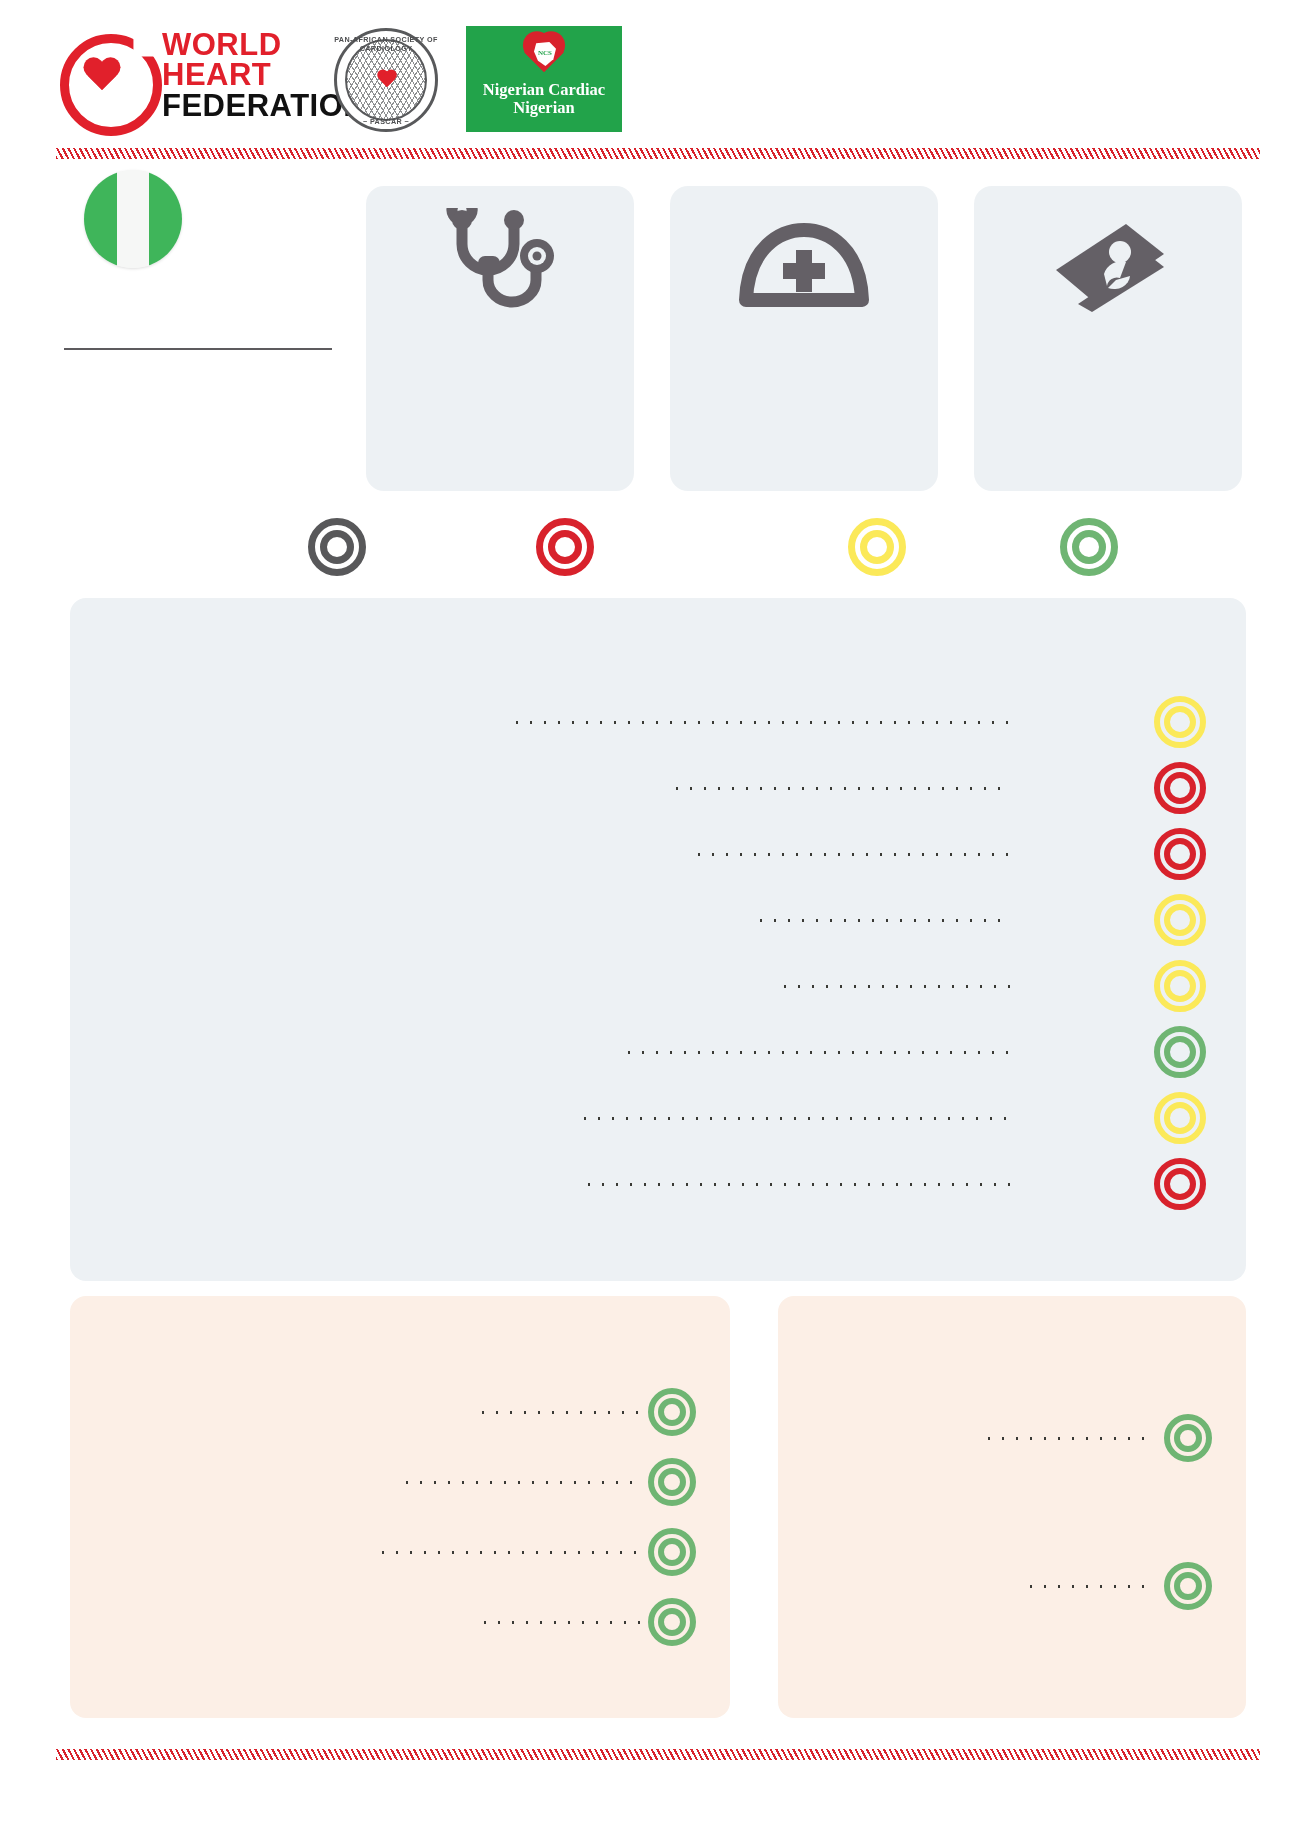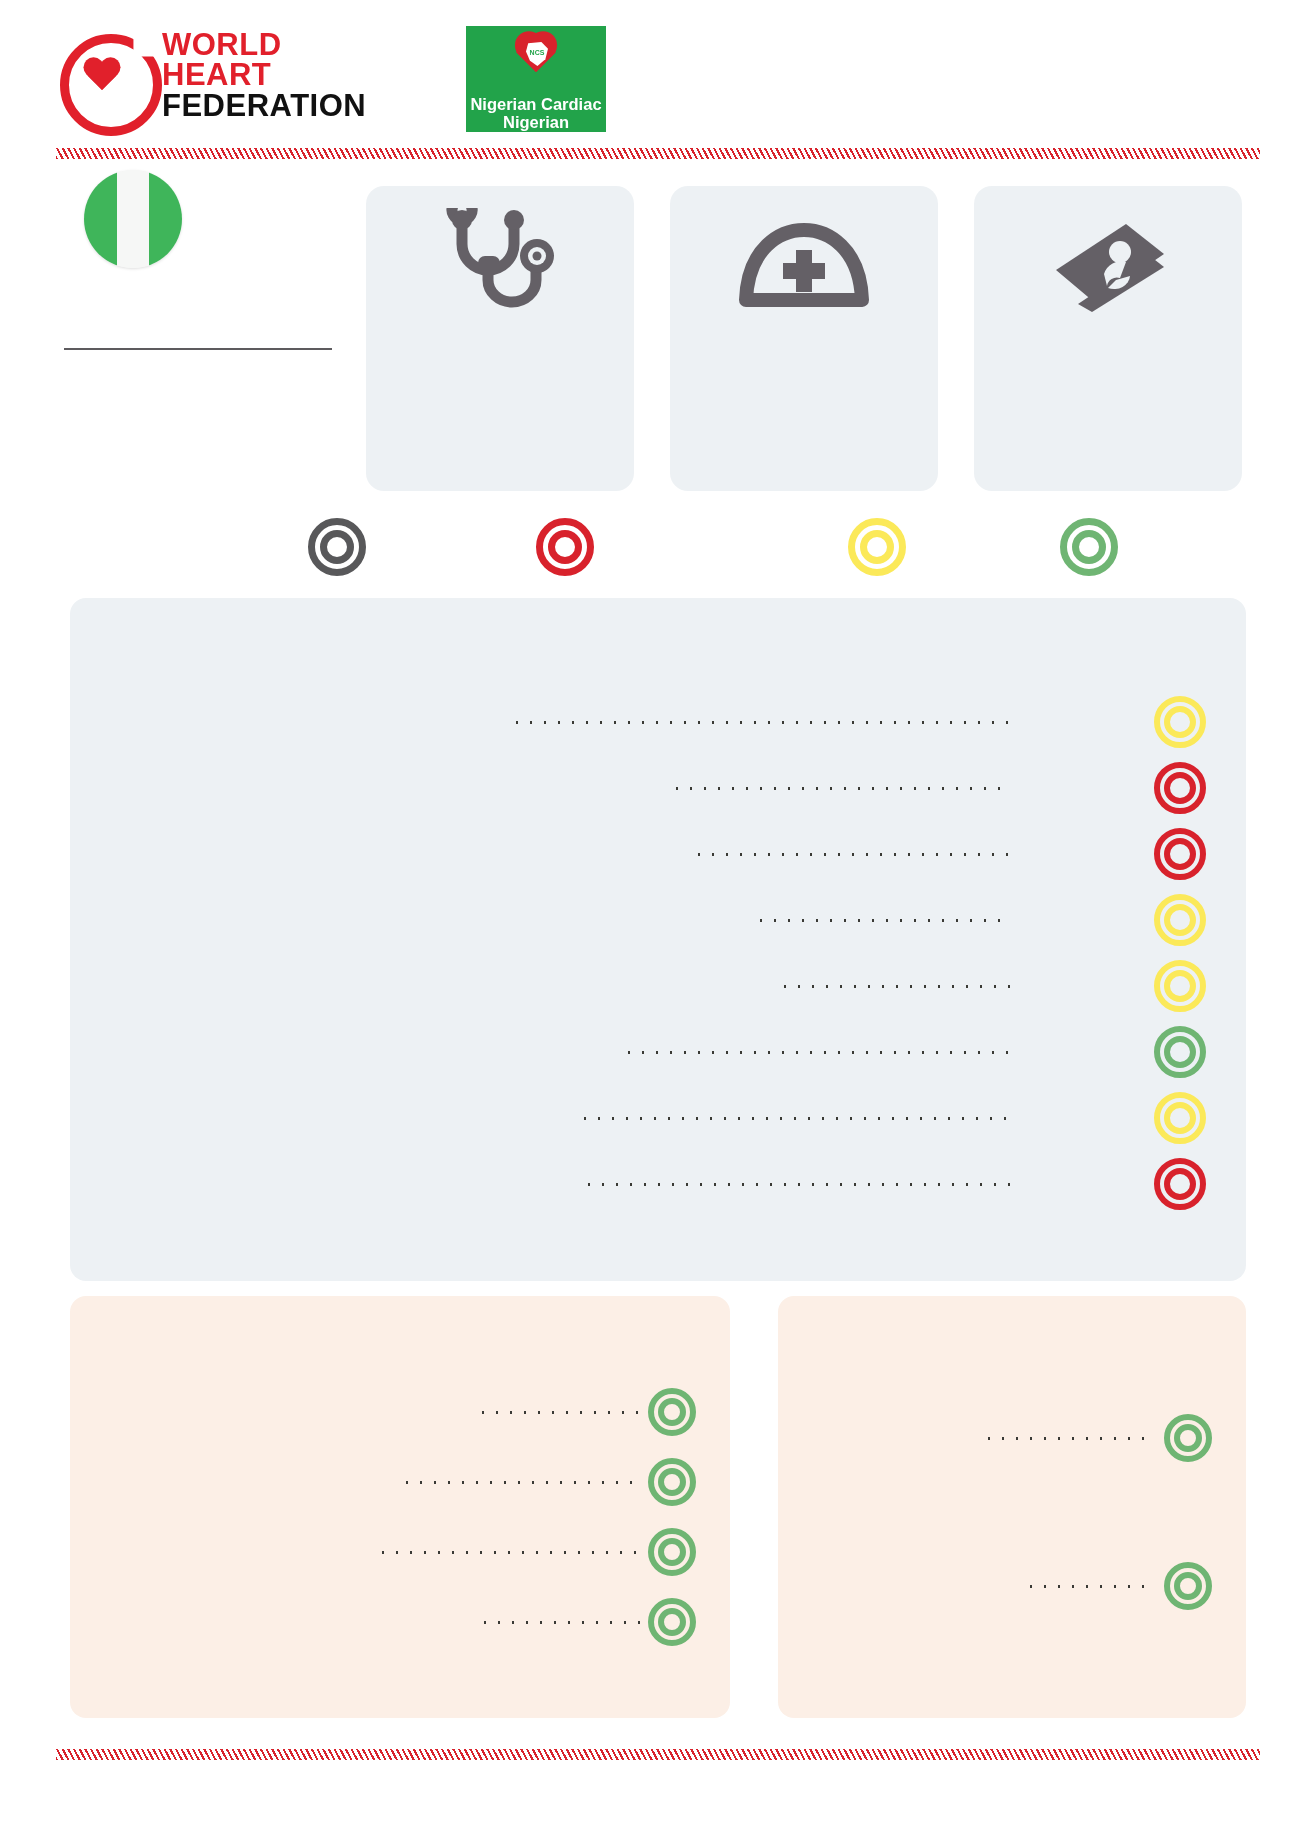--- a/index.html
+++ b/index.html
@@ -57,23 +57,23 @@
   .pascar-heart:before{left:11px;transform:rotate(-45deg);transform-origin:0 100%;}
   .pascar-heart:after{left:0;transform:rotate(45deg);transform-origin:100% 100%;}
   .pascar-top,.pascar-bot{
     position:absolute;left:0;width:104px;text-align:center;
     font-size:7.2px;font-weight:bold;color:#4c4d4f;letter-spacing:0.4px;
   }
   .pascar-top{top:7px;}
   .pascar-bot{bottom:6px;}
 
   .ncs-logo{
-    position:absolute;left:458px;top:26px;width:140px;height:106px;
+    position:absolute;left:458px;top:26px;width:156px;height:106px;
     background:#22a34a;display:flex;flex-direction:column;
-    align-items:center;justify-content:space-between;padding-top:4px;box-sizing:border-box;
+    align-items:center;justify-content:flex-start;padding-top:4px;box-sizing:border-box;font-family:Liberation Serif, serif;
   }
   .ncs-heart{position:relative;width:56px;height:48px;margin-top:2px;}
   .ncs-heart .hh{position:absolute;left:0;top:0;width:56px;height:48px;}
   .ncs-heart .hh:before,.ncs-heart .hh:after{
     content:"";position:absolute;top:2px;width:28px;height:38px;
     background:#d8222c;border-radius:28px 28px 0 0;
   }
   .ncs-heart .hh:before{left:28px;transform:rotate(-45deg);transform-origin:0 100%;}
   .ncs-heart .hh:after{left:0;transform:rotate(45deg);transform-origin:100% 100%;}
   .ncs-map{
@@ -205,20 +205,27 @@
         <div class="whf-ring"></div>
         <div class="whf-heart"></div>
       </div>
       <div class="whf-text">
         <span class="l1">WORLD</span>
         <span class="l2">HEART</span>
         <span class="l3">FEDERATION</span>
       </div>
     </div>
 
+    <div class="pascar-logo">
+      <div class="pascar-circle"></div>
+      <div class="pascar-inner"></div>
+      <div class="pascar-heart"></div>
+      <div class="pascar-top">PAN-AFRICAN SOCIETY OF CARDIOLOGY</div>
+      <div class="pascar-bot">~ PASCAR ~</div>
+    </div>
 
     <div class="ncs-logo">
       <div class="ncs-heart">
         <div class="hh"></div>
         <div class="ncs-map"></div>
         <div class="ncs-map-txt">NCS</div>
       </div>
       <div class="ncs-name">
         <span>Nigerian Cardiac</span><br>
         <span>Nigerian</span>

